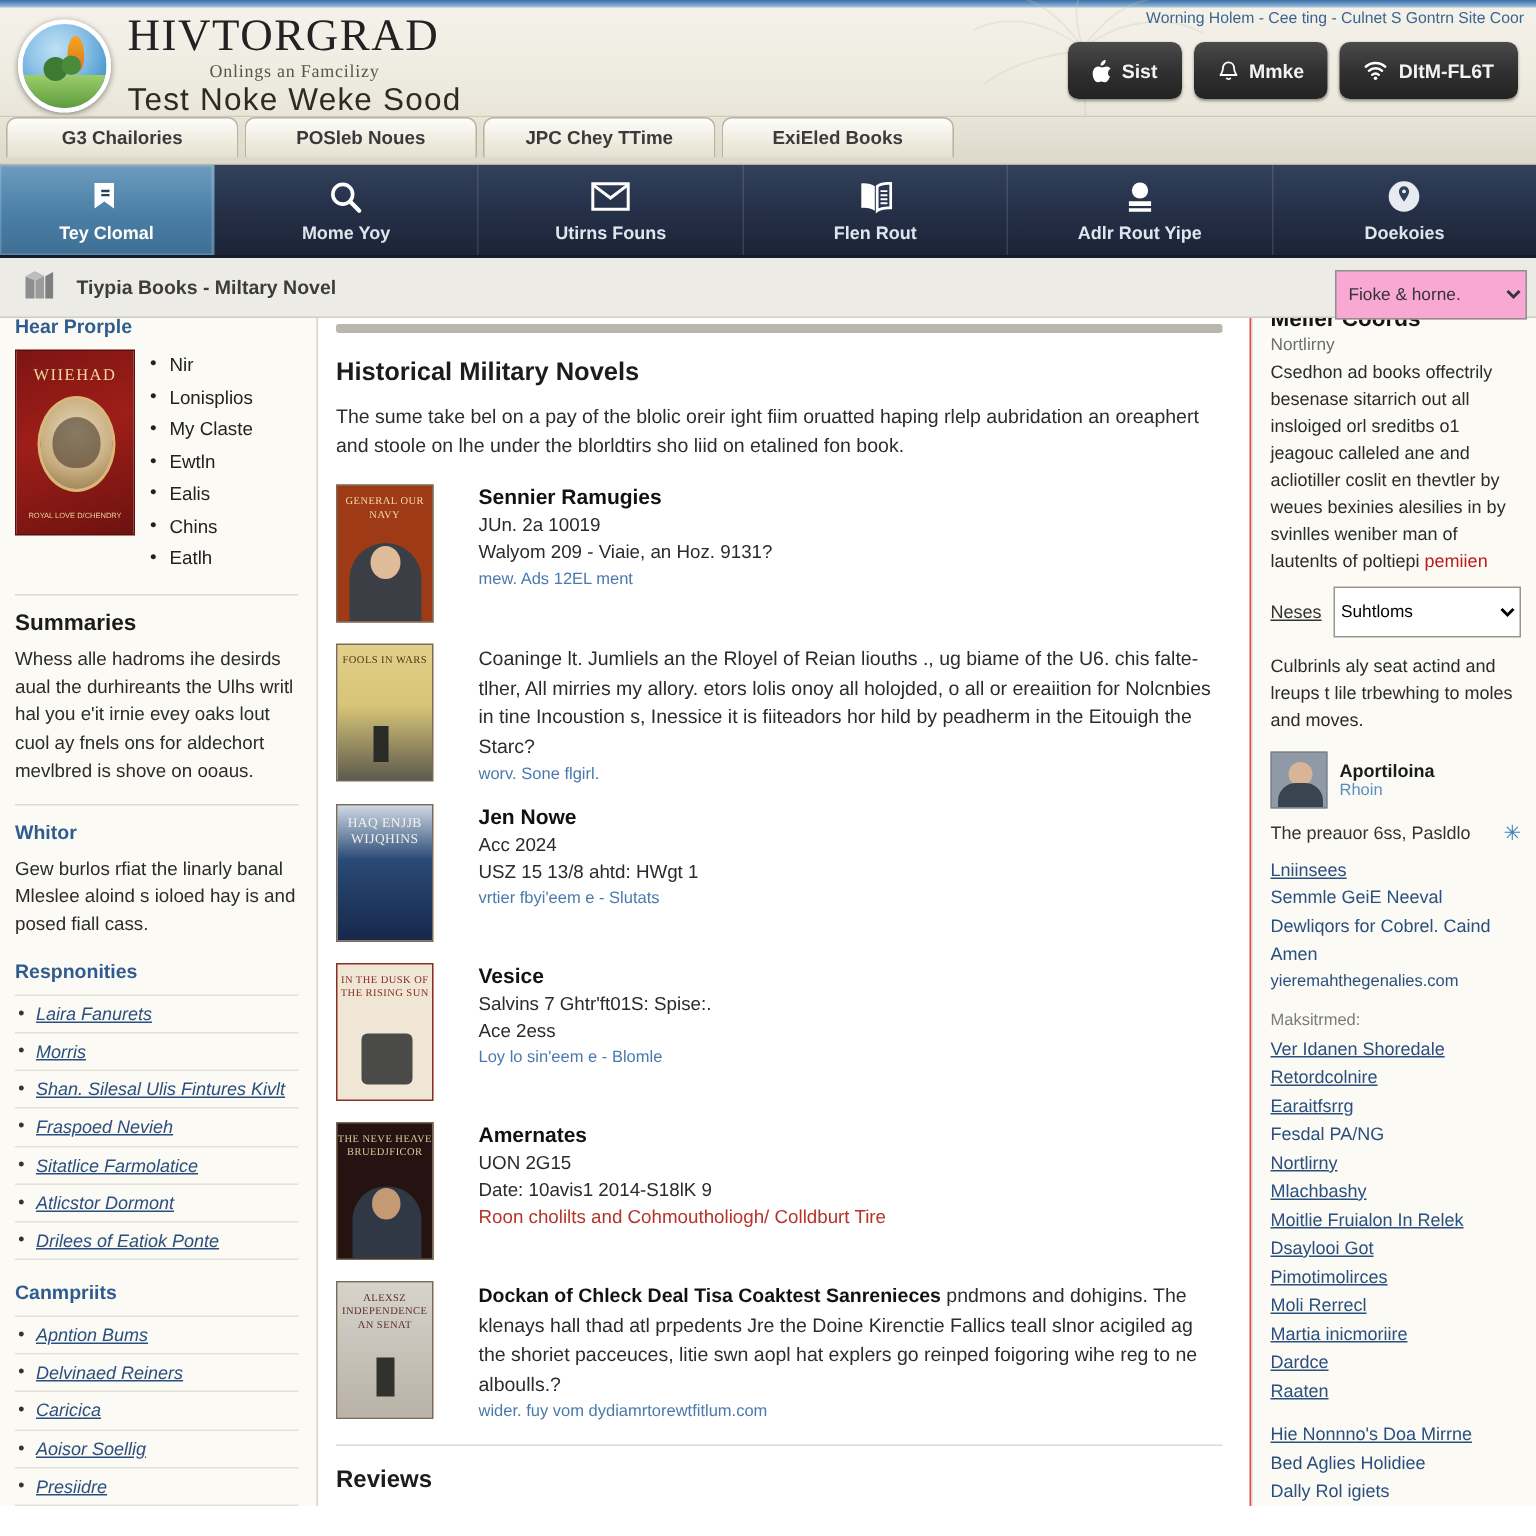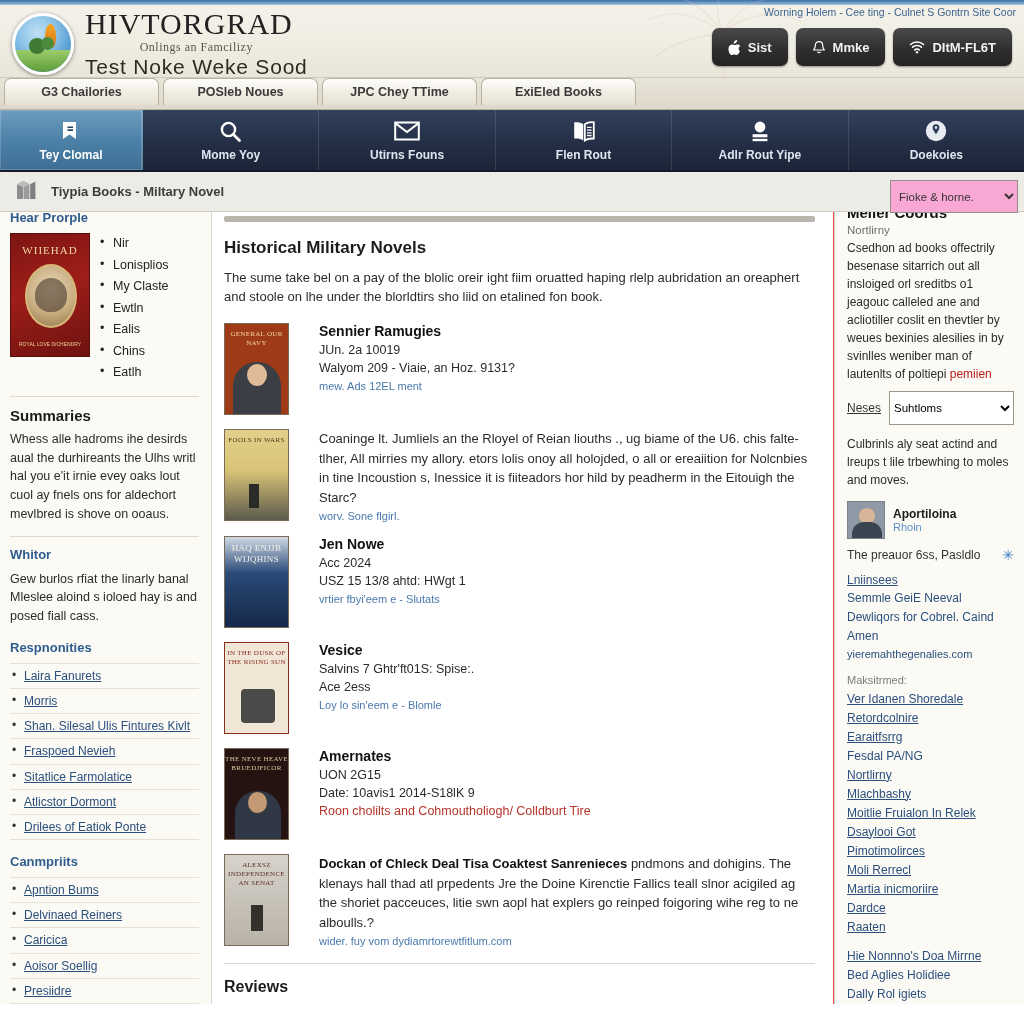--- a/index.html
+++ b/index.html
@@ -194,21 +194,21 @@
     border-radius: 50% 50% 45% 45%; background:#3a2b20; opacity:.55;}
   .cover-lg .cfoot { position:absolute; bottom:8px; left:0;right:0; text-align:center;
     font-size:5px; color:#eccf97; line-height:1.5;}
   .bul { list-style:none; margin:0; padding:0; font-size:12.5px; }
   .bul li { position:relative; padding-left: 13px; line-height: 1.72; color:#222; }
   .bul li:before { content:"\2022"; position:absolute; left:0; top:-1px; color:#222; }
   .hrule { border:0; border-top:1px solid #ddd9ce; margin: 12px 0 10px; }
   .para { font-size:12.5px; line-height:1.5; color:#2b2b2b; margin: 0 0 4px; }
   .linklist { list-style:none; margin:6px 0 0; padding:0; font-size:12px;
     border-top:1px solid #e4e1d7; }
-  .linklist li { position:relative; padding: 4px 0 4px 14px; border-bottom:1px solid #e4e1d7; line-height:1.35;}
+  .linklist li { position:relative; padding: 4px 0 4px 14px; border-bottom:1px solid #e4e1d7; line-height:1.35;font-style:italic;}
   .linklist li:before { content:"\2022"; position:absolute; left:2px; top:3px; color:#333; }
   .linklist a { color:#2b4f7e; text-decoration: underline; }
 
   
   .topline { height: 6px; background:#b9b6ad; margin: 12px 0 16px; border-radius:2px; }
   .main-h1 { font-size: 17px; font-weight:bold; color:#1c1c1c; margin: 0 0 10px; }
   .main-p { font-size: 13px; line-height: 1.52; color: #2c2c2c; margin: 0 0 16px; }
   .listing { display:flex; gap: 30px; margin-bottom: 14px; align-items: flex-start; }
   .cover-sm {
     width: 65px; height: 92px; flex: 0 0 65px;

